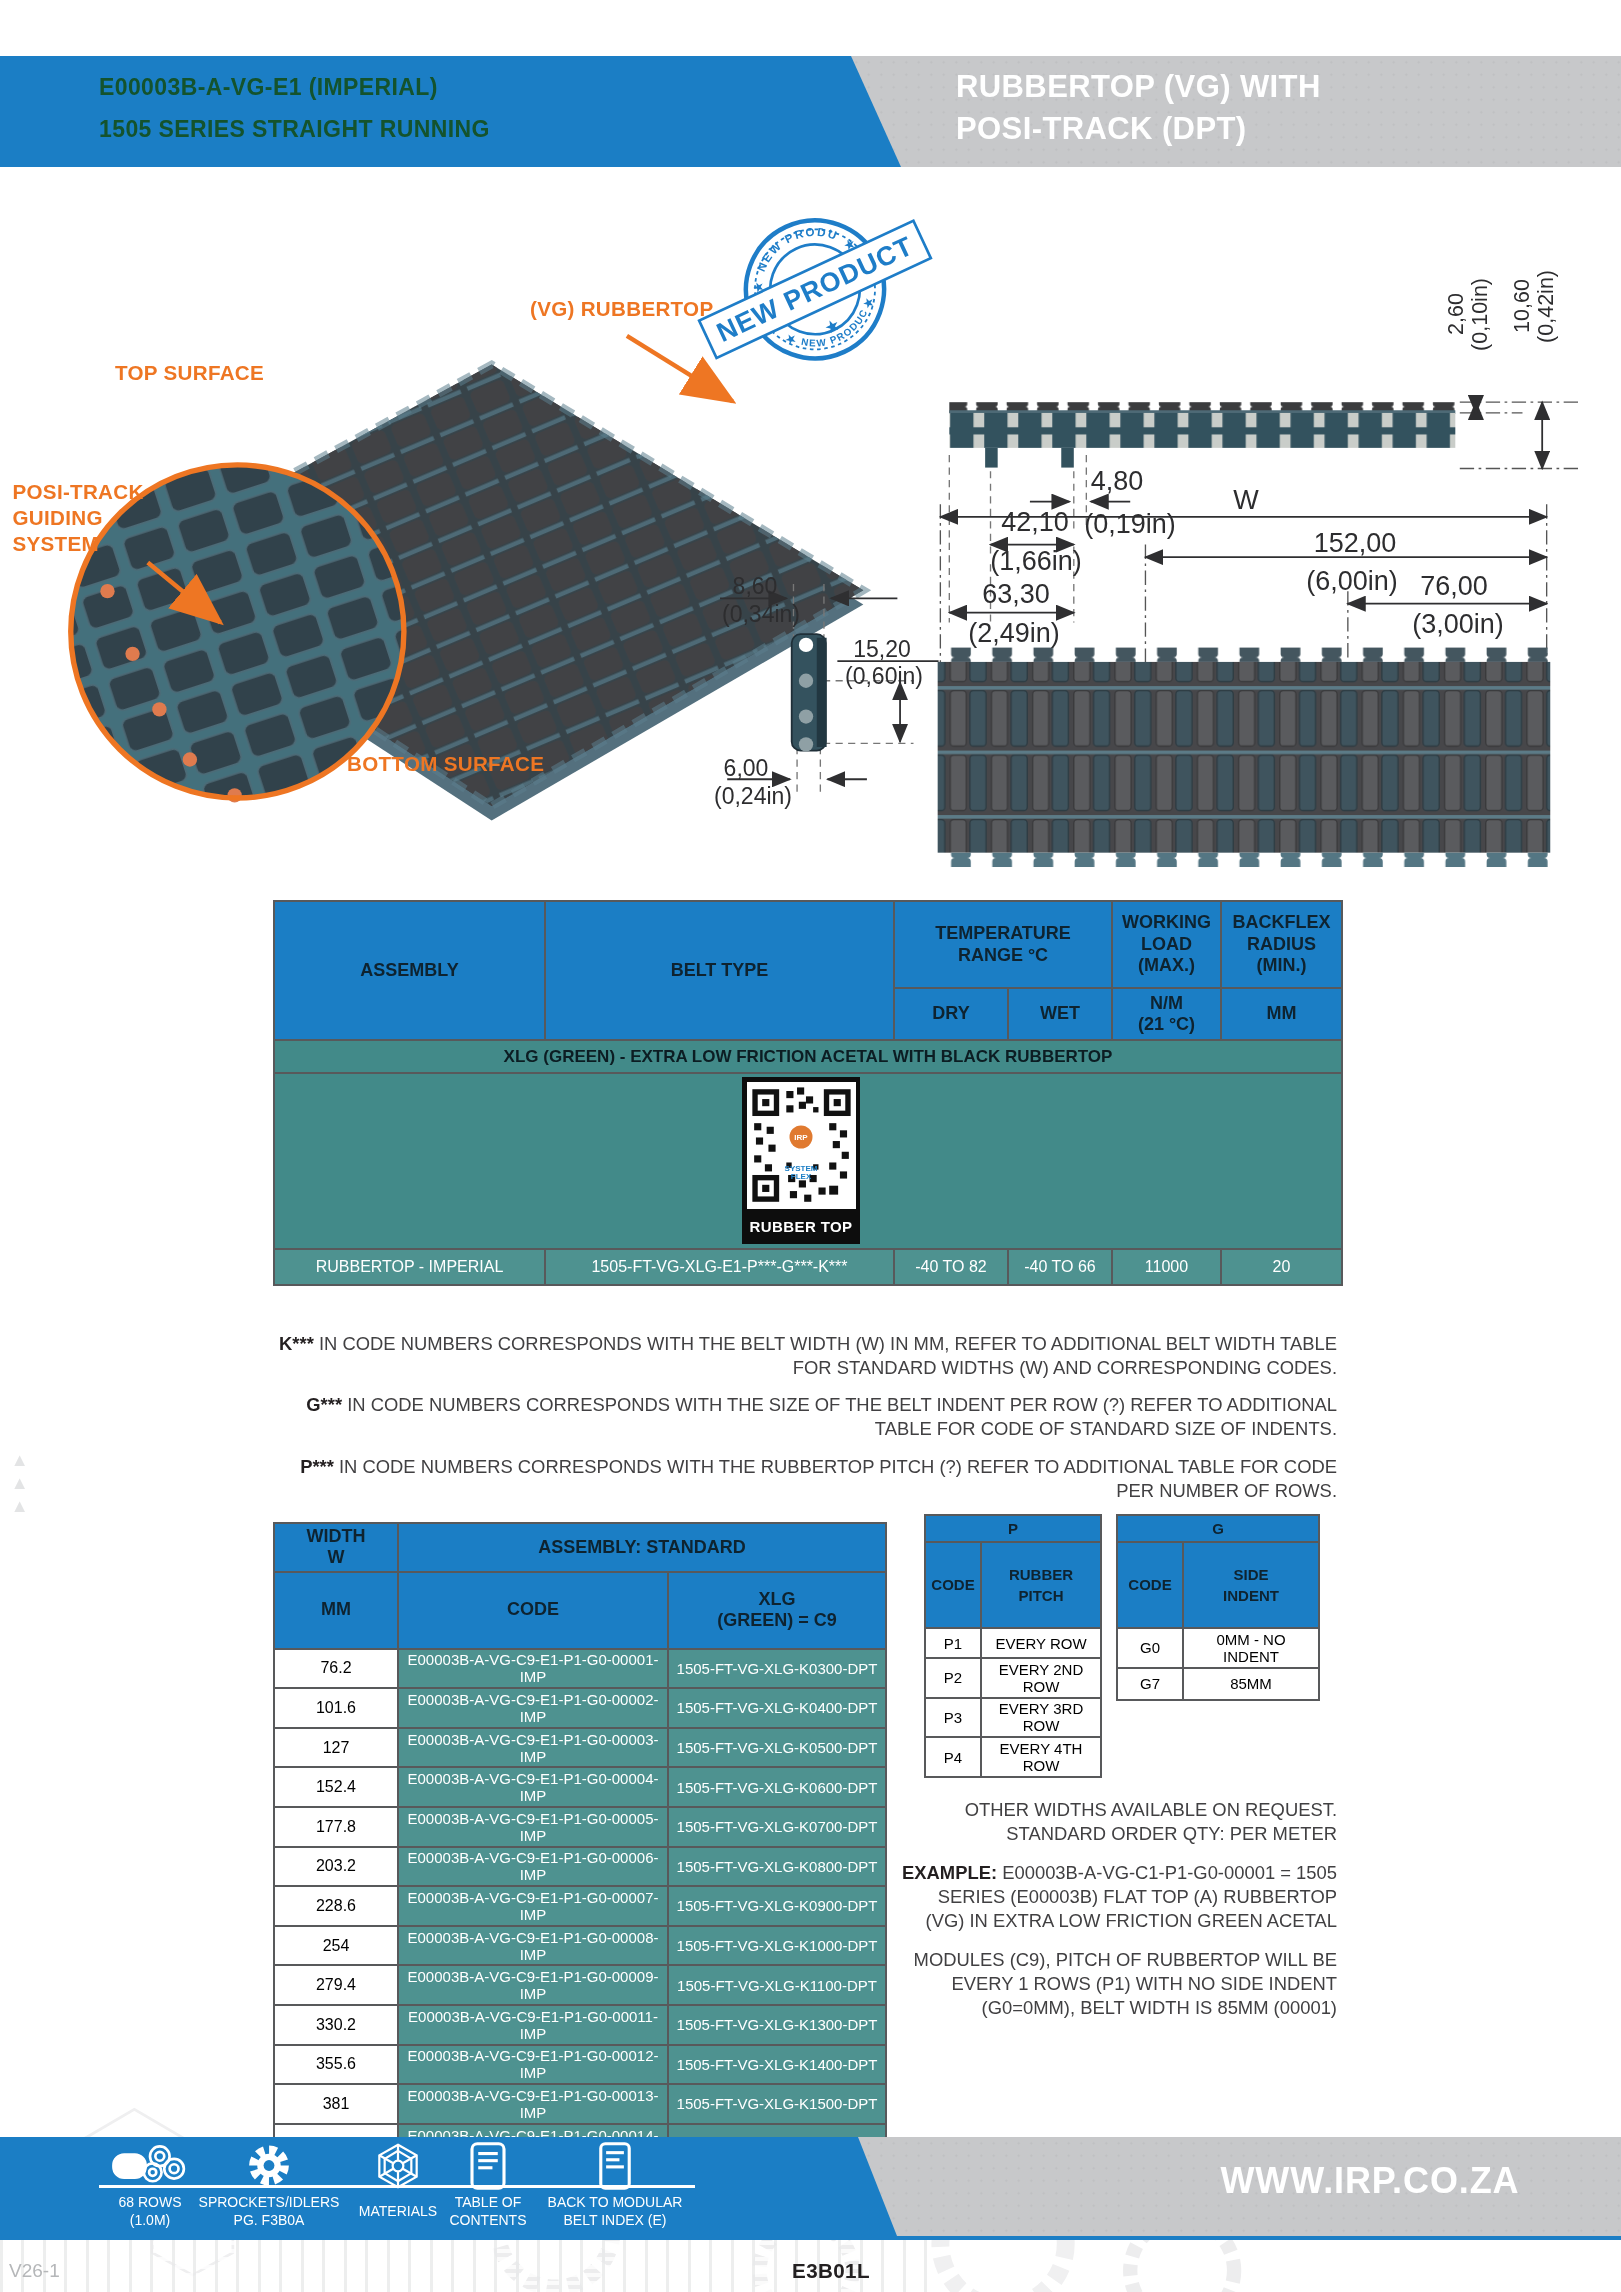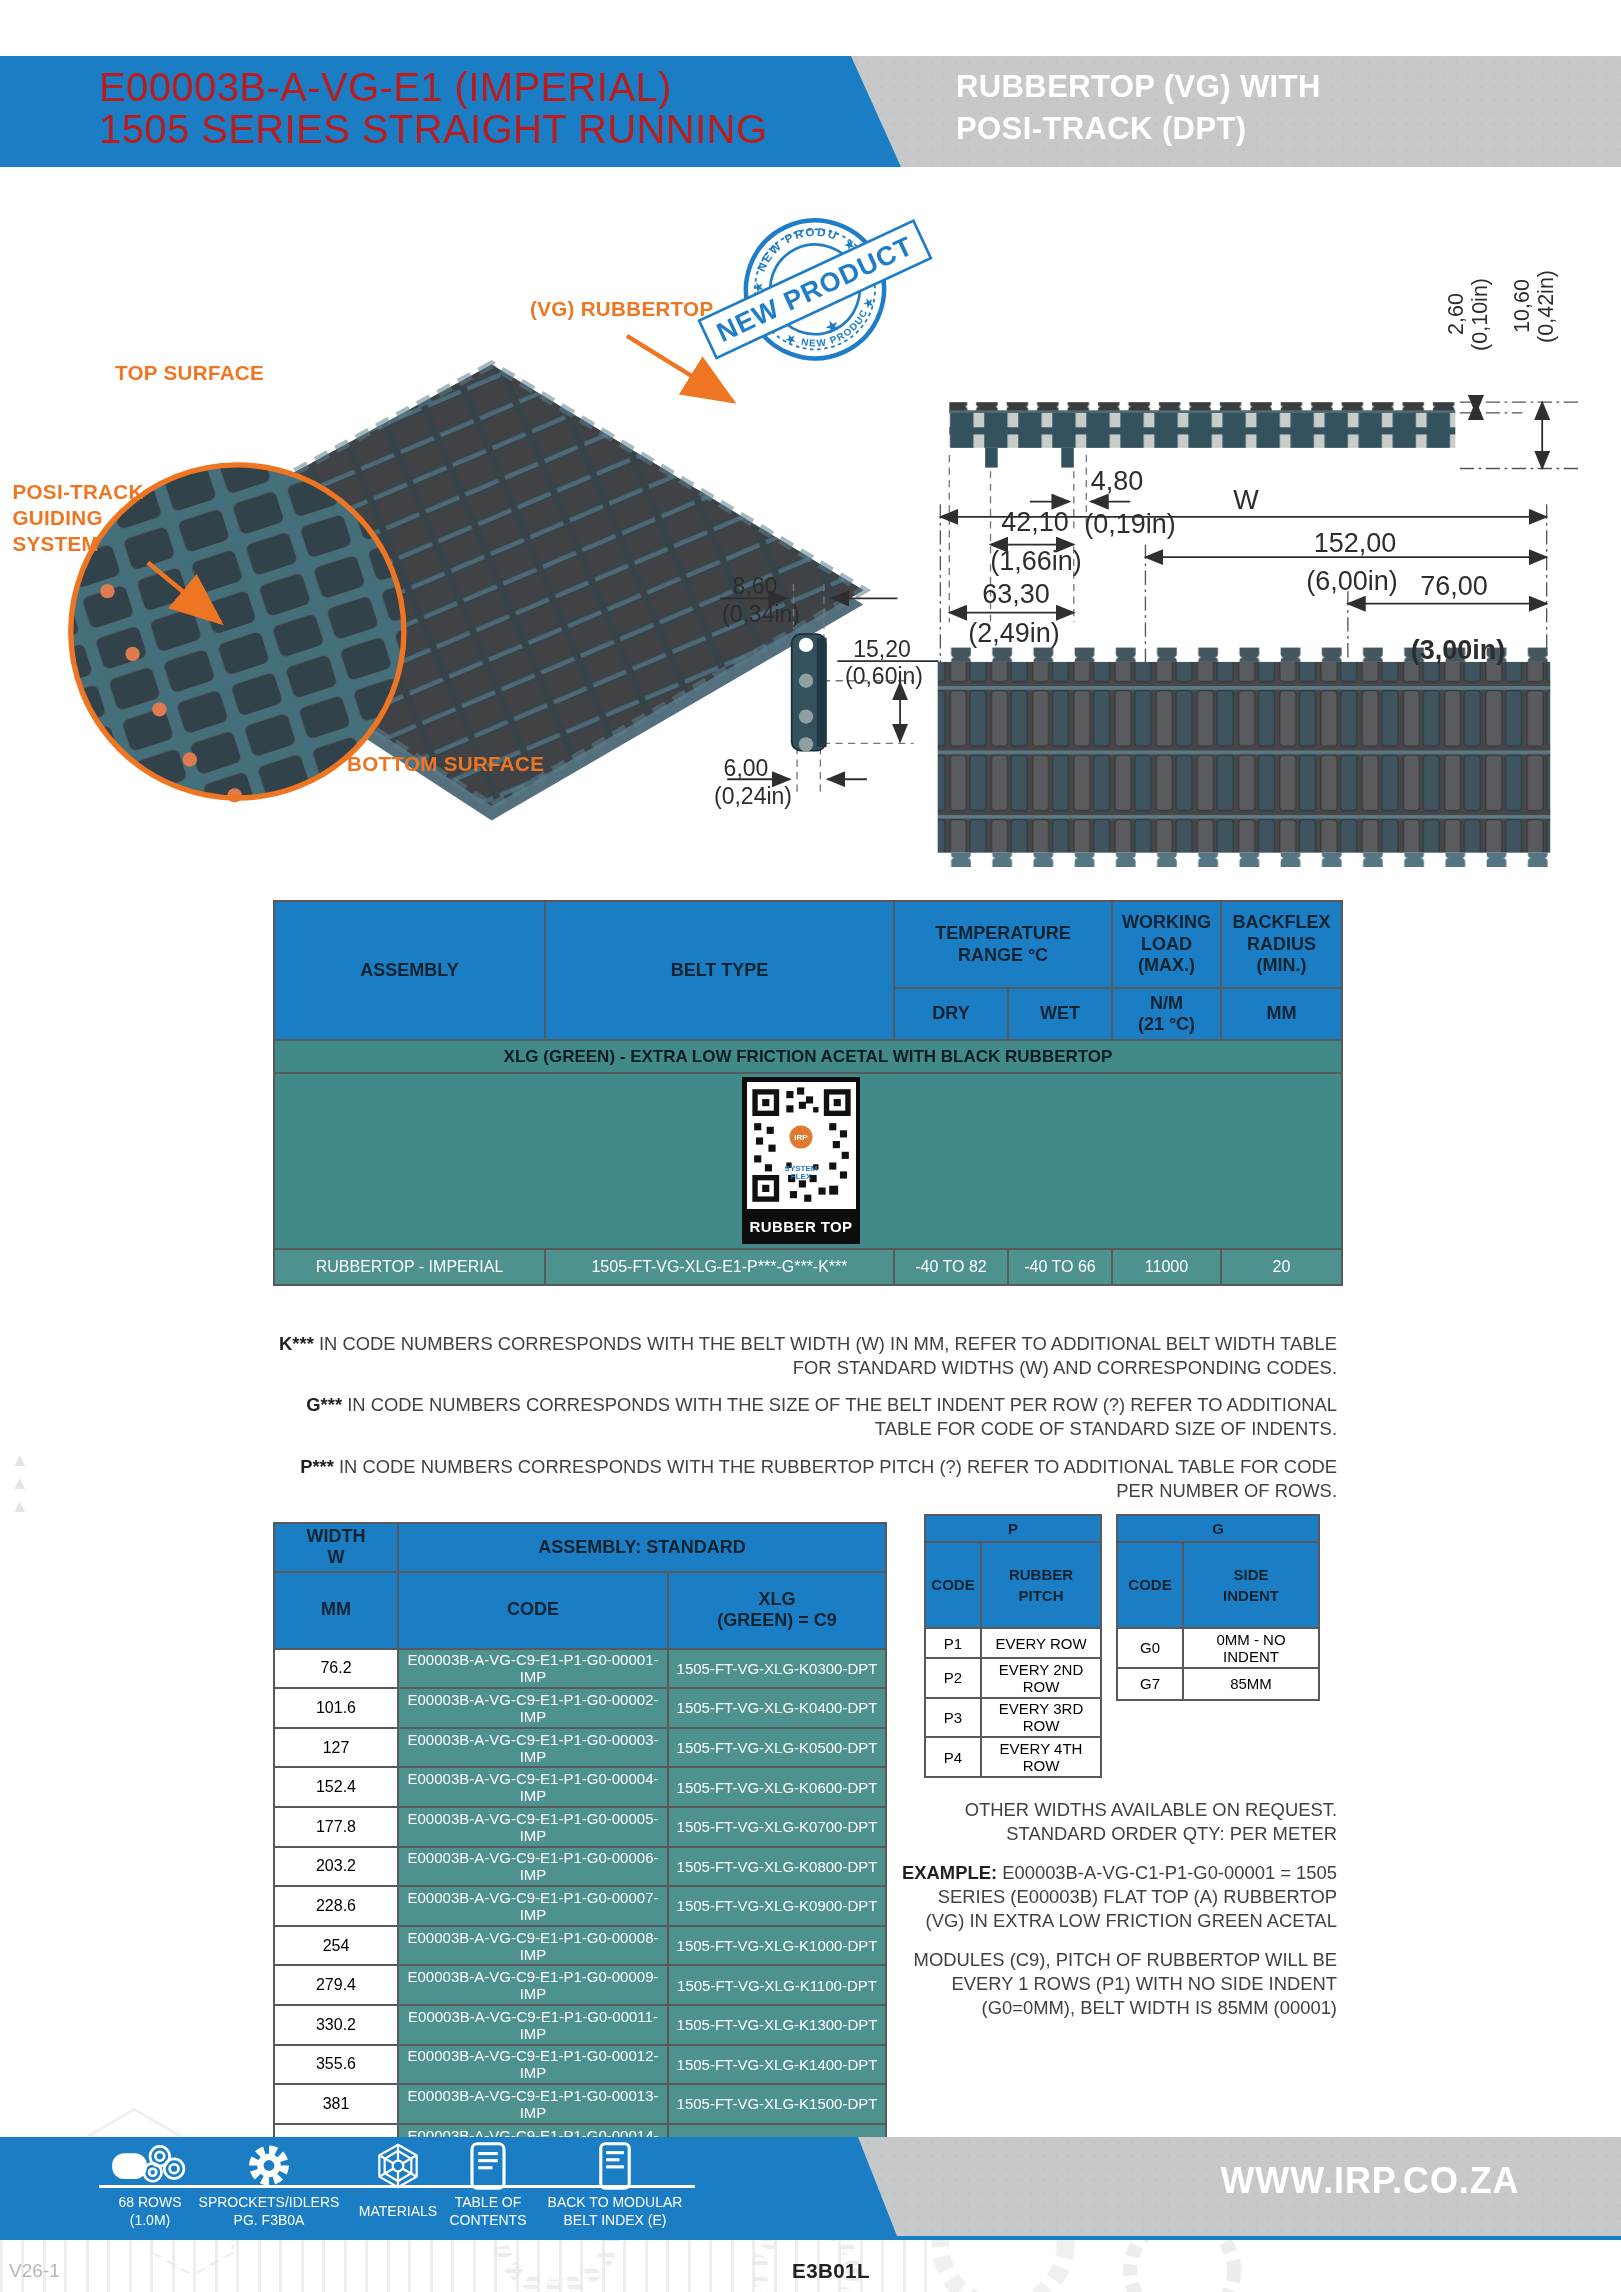--- a/index.html
+++ b/index.html
@@ -5,21 +5,21 @@
   html,body{margin:0;padding:0;background:#fff;}
   .page{position:relative;width:1621px;height:2293px;background:#ffffff;overflow:hidden;
         font-family:"Liberation Sans",sans-serif;-webkit-font-smoothing:antialiased;}
   .abs{position:absolute;}
 
   
   .hdr-gray{position:absolute;left:0;top:56px;width:1621px;height:111px;background:#c7c8ca;
     background-image:radial-gradient(#bdbec0 0.9px, transparent 1.1px);background-size:12.5px 12.5px;}
   .hdr-blue{position:absolute;left:0;top:56px;width:905px;height:111px;background:#1b7ec5;
     clip-path:polygon(0 0,851px 0,901px 111px,0 111px);}
-  .hdr-title{position:absolute;left:99px;top:66px;color:#b91c1c;font-weight:normal;font-size:40px;
+  .hdr-title{position:absolute;left:99px;top:66px;color:#14532d;font-weight:bold;font-size:23px;
     line-height:42px;letter-spacing:0.4px;white-space:pre-line;}
   .hdr-sub{position:absolute;left:956px;top:66px;color:#fff;font-weight:bold;font-size:31px;
     line-height:42px;letter-spacing:0.4px;white-space:pre-line;}
 
   
   .orange-label{position:absolute;color:#ee7623;font-weight:bold;font-size:20.6px;line-height:26px;
     white-space:pre-line;letter-spacing:0.3px;}
   .dim{position:absolute;font-size:27px;color:#2d2d2f;white-space:nowrap;transform:translateX(-50%);}
   .dim.sm{font-size:23px;}
   .dim-v{position:absolute;font-size:21.5px;color:#2d2d2f;writing-mode:vertical-rl;
@@ -279,21 +279,21 @@
   <div class="dim" style="left:1130px;top:509px;">(0,19in)</div>
   <div class="dim" style="left:1035px;top:507px;">42,10</div>
   <div class="dim" style="left:1036px;top:546px;">(1,66in)</div>
   <div class="dim" style="left:1016px;top:579px;">63,30</div>
   <div class="dim" style="left:1014px;top:618px;">(2,49in)</div>
 
   <div class="dim" style="left:1246px;top:485px;">W</div>
   <div class="dim" style="left:1355px;top:528px;">152,00</div>
   <div class="dim" style="left:1352px;top:566px;">(6,00in)</div>
   <div class="dim" style="left:1454px;top:571px;">76,00</div>
-  <div class="dim" style="left:1458px;top:635px;font-weight:bold;">(3,00in)</div>
+  <div class="dim" style="left:1458px;top:609px;">(3,00in)</div>
 
   <div class="dim sm" style="left:755px;top:573px;">8,60</div>
   <div class="dim sm" style="left:761px;top:601px;">(0,34in)</div>
   <div class="dim sm" style="left:882px;top:636px;">15,20</div>
   <div class="dim sm" style="left:884px;top:663px;">(0,60in)</div>
   <div class="dim sm" style="left:746px;top:755px;">6,00</div>
   <div class="dim sm" style="left:753px;top:783px;">(0,24in)</div>
 
   <table class="spec-table">
     <colgroup>

